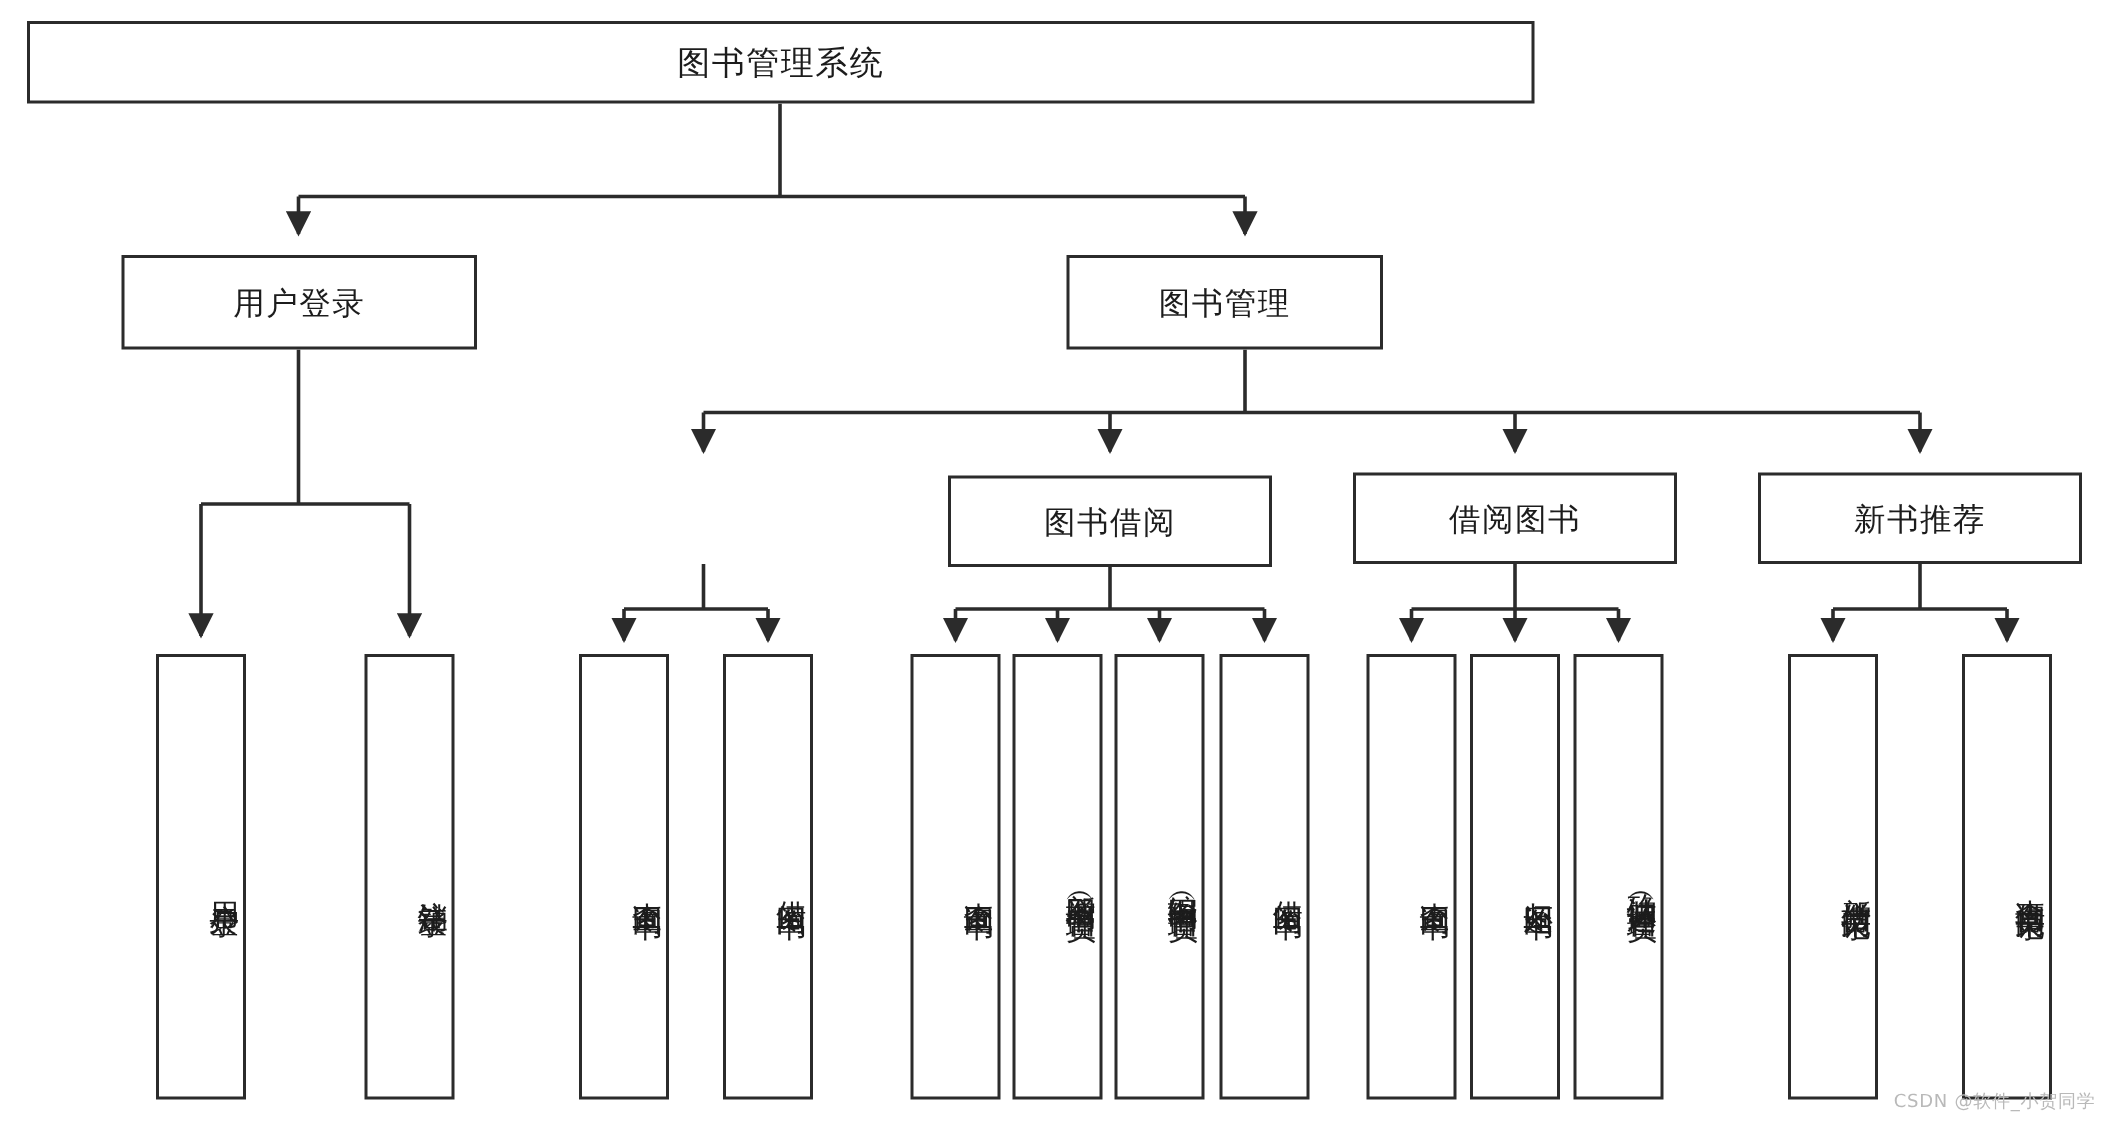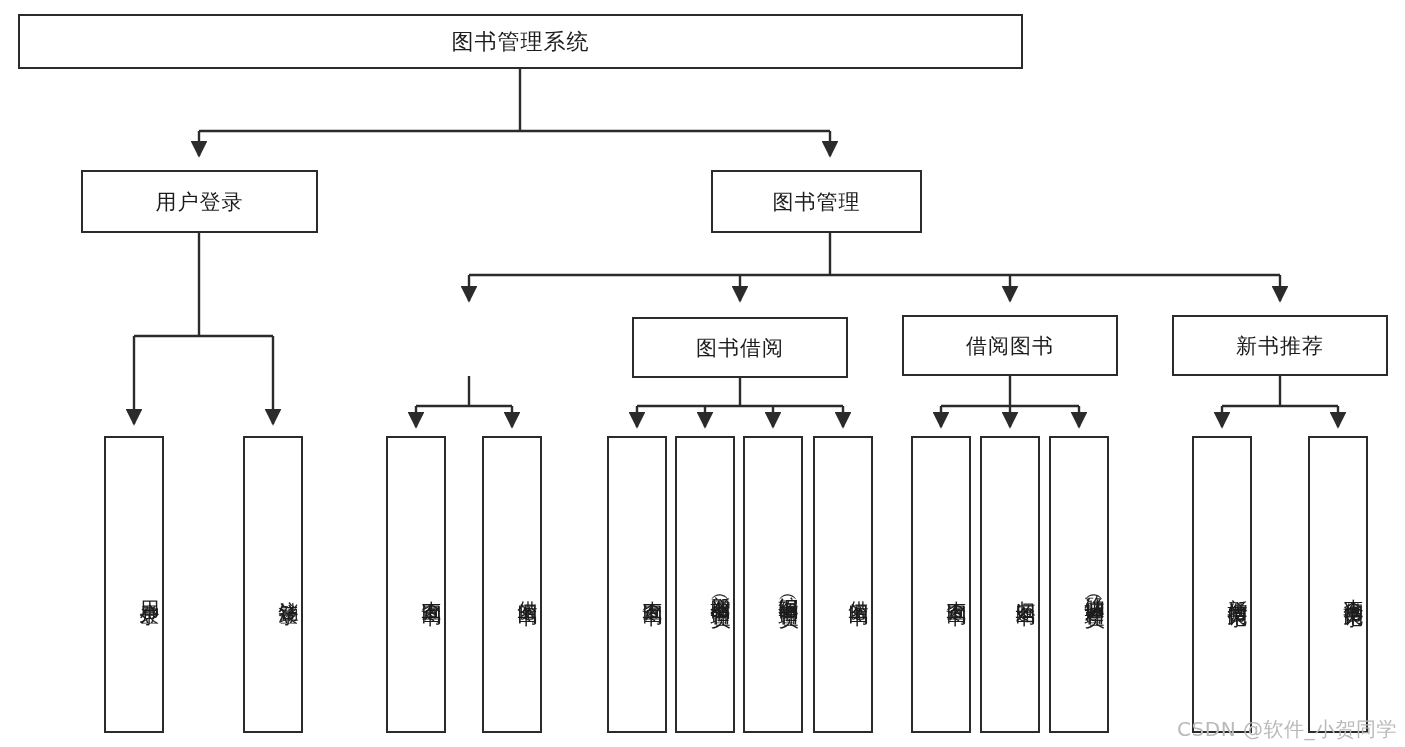--- a/index.html
+++ b/index.html
@@ -49,21 +49,21 @@
     letter-spacing: 2px;
     align-items: flex-start;
     justify-content: center;
     padding-top: 8px;
     white-space: nowrap;
   }
   .watermark {
     position: absolute;
     right: 8px;
     bottom: 4px;
-    font-size: 20px;
+    font-size: 12px;
     color: #b9b9b9;
     white-space: nowrap;
     letter-spacing: 0.5px;
   }
 </style>
 </head>
 <body>
 
 <div id="canvas">
 

